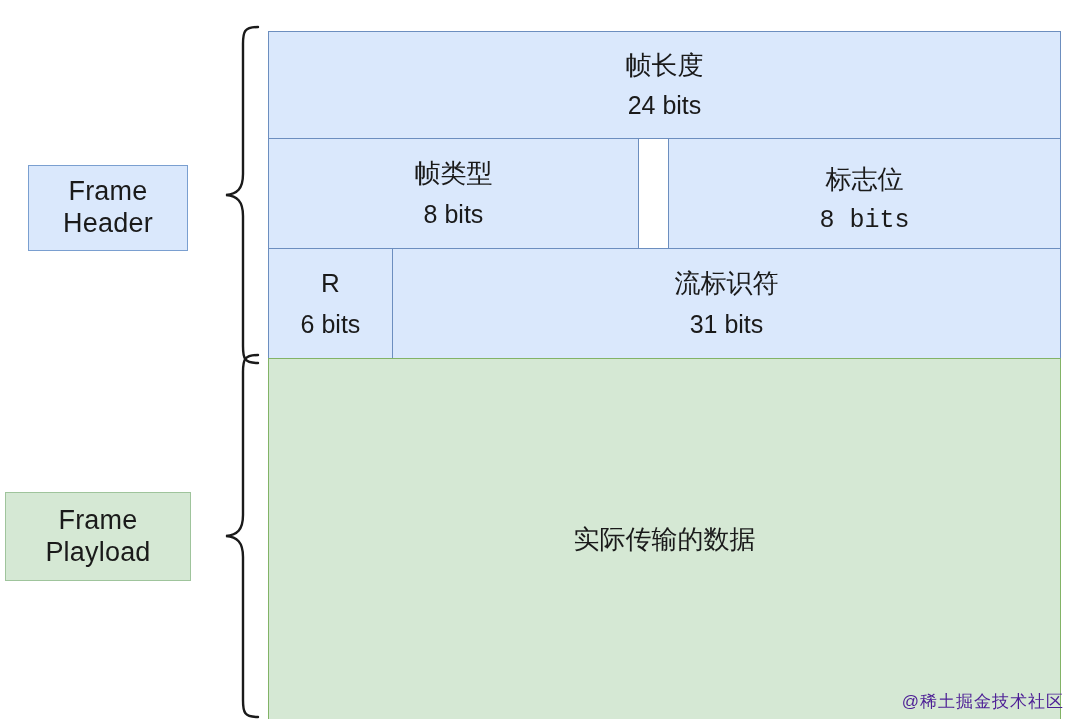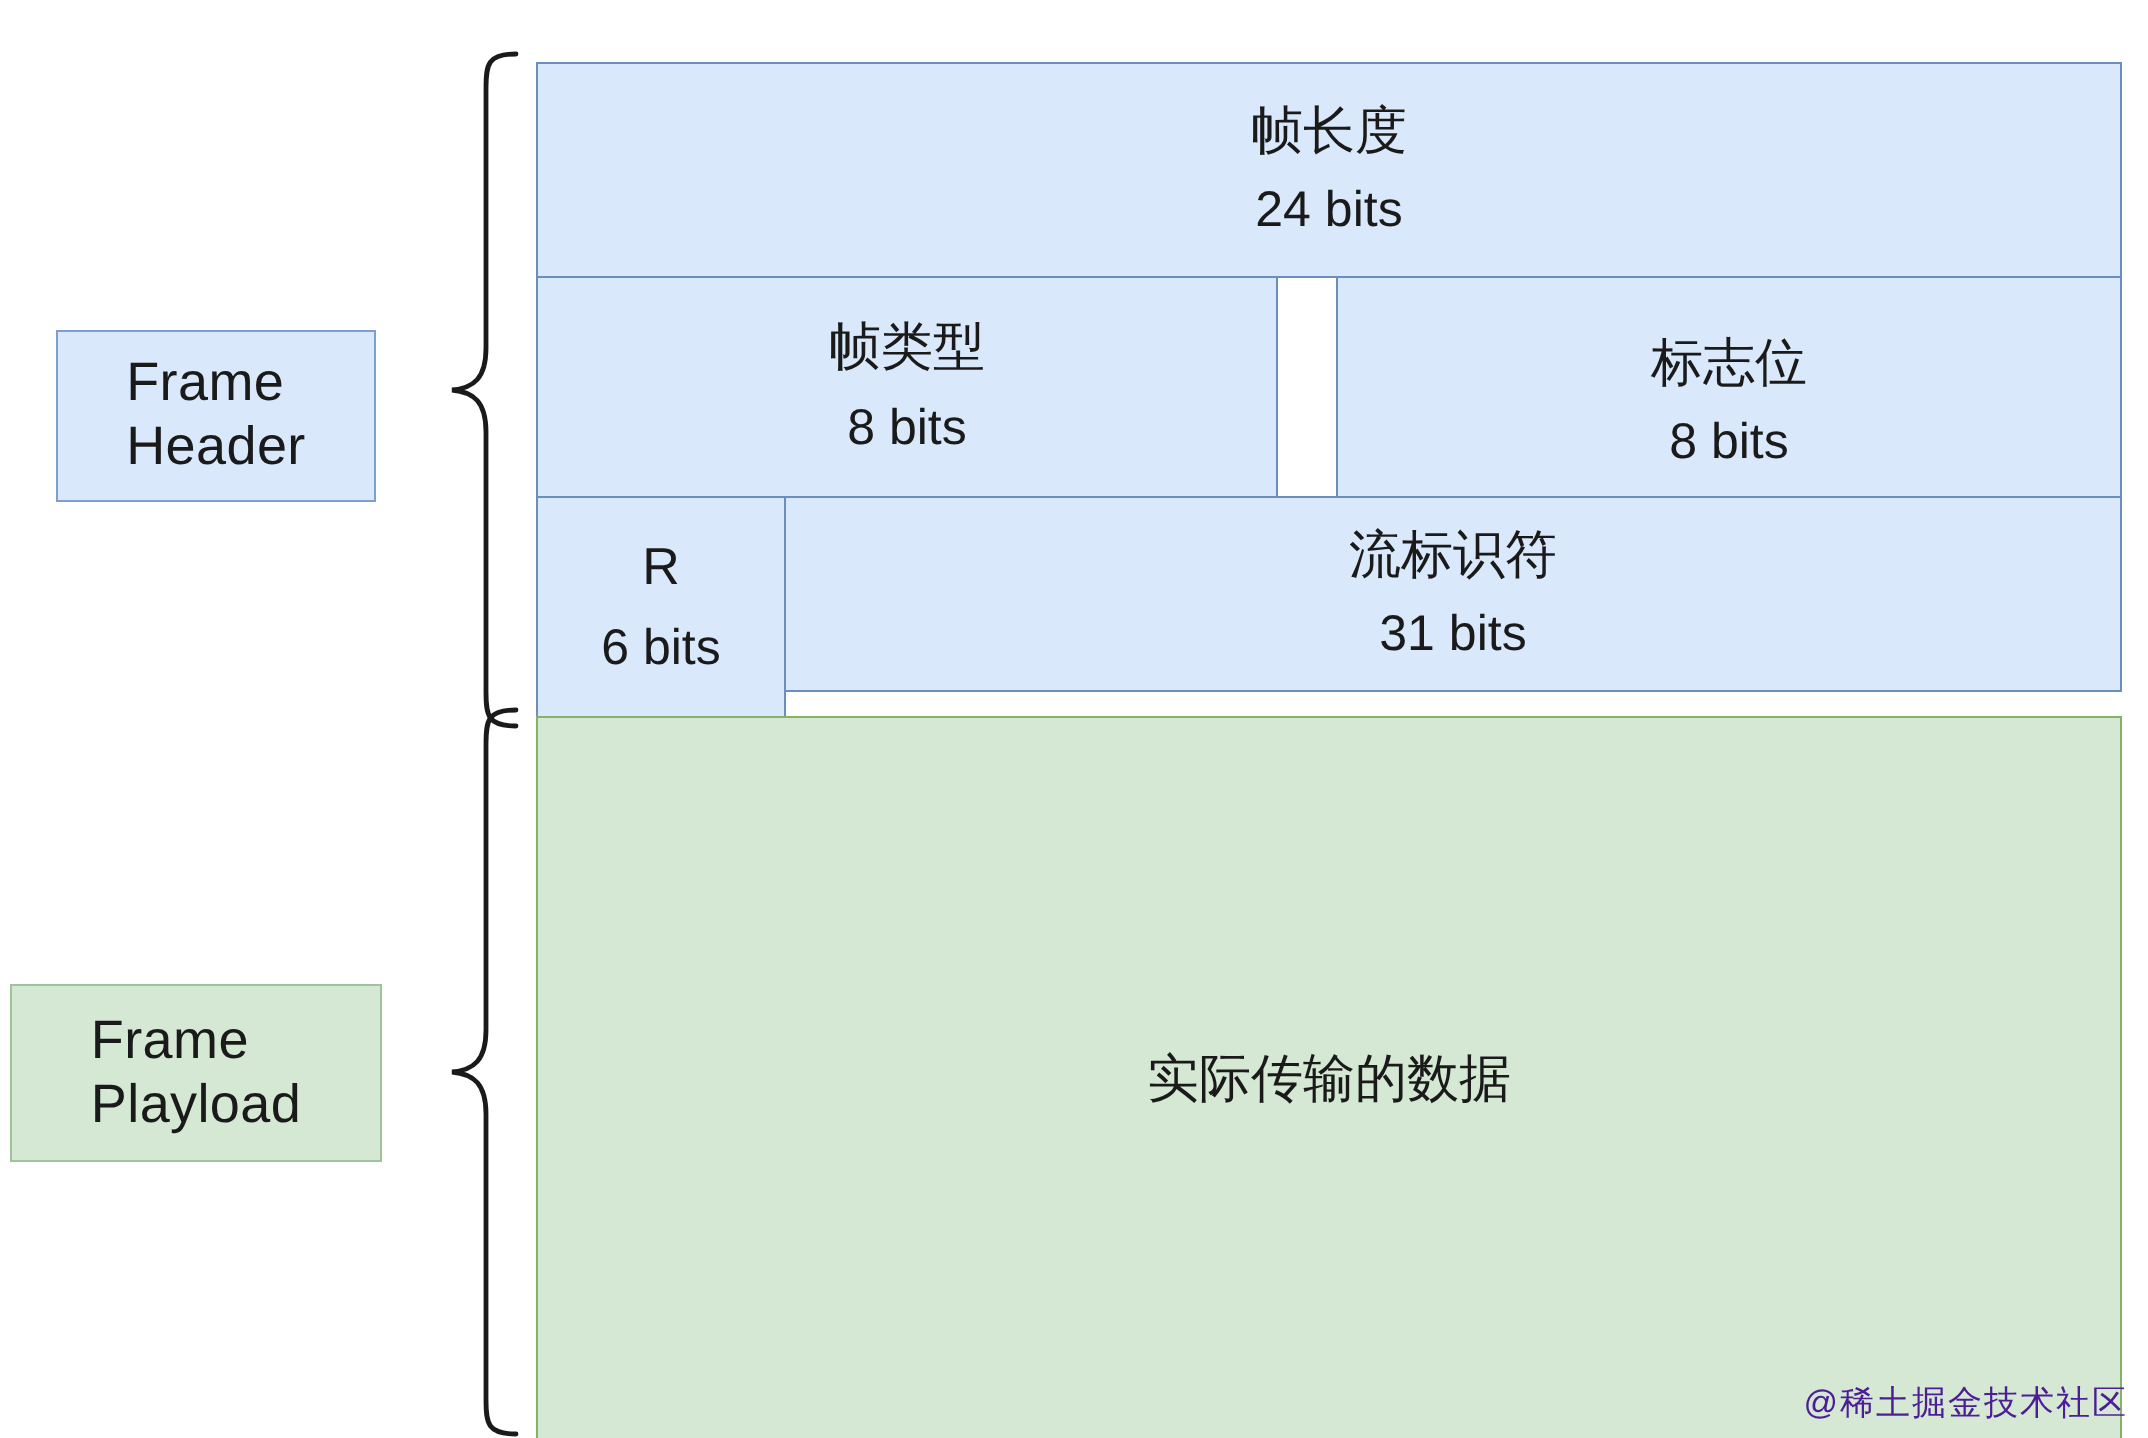--- a/index.html
+++ b/index.html
@@ -23,20 +23,21 @@
   .side-label {
     position: absolute;
     box-sizing: border-box;
     display: flex;
     flex-direction: column;
     align-items: center;
     justify-content: center;
     line-height: 1.18;
     font-size: 27px;
     letter-spacing: .2px;
+    text-align: center;
     white-space: pre;
   }
   .side-label.blue {
     background: #dae8fc;
     border: 1px solid #7a9fd0;
   }
   .side-label.green {
     background: #d5e8d4;
     border: 1px solid #9fc49c;
   }
@@ -73,24 +74,24 @@
   }
   .cell.blue  { background: #dae8fc; border: 1px solid #6c8ebf; }
   .cell.green { background: #d5e8d4; border: 1px solid #82b366; }
   .cell .name { font-size: 26px; }
   .cell .size { font-size: 25px; margin-top: 9px; }
 
   
   #cell-frame-length { left: 0px;   top: 0px;   width: 793px; height: 108px; }
   
   #cell-frame-type   { left: 0px;   top: 107px; width: 371px; height: 111px; }
-  #cell-flags        { left: 400px; top: 107px; width: 393px; height: 126px; }
+  #cell-flags        { left: 400px; top: 107px; width: 393px; height: 126px; font-family: Liberation Mono, monospace; }
   
   #cell-reserved     { left: 0px;   top: 217px; width: 125px; height: 111px; }
-  #cell-stream-id    { left: 124px; top: 217px; width: 669px; height: 98px; }
+  #cell-stream-id    { left: 124px; top: 217px; width: 669px; height: 111px; }
   
   #cell-payload      { left: 0px;   top: 327px; width: 793px; height: 363px; }
   #cell-payload .name { font-size: 26px; }
 
   
   #watermark {
     position: absolute;
     right: 10px;
     bottom: 6px;
     font-size: 17px;

